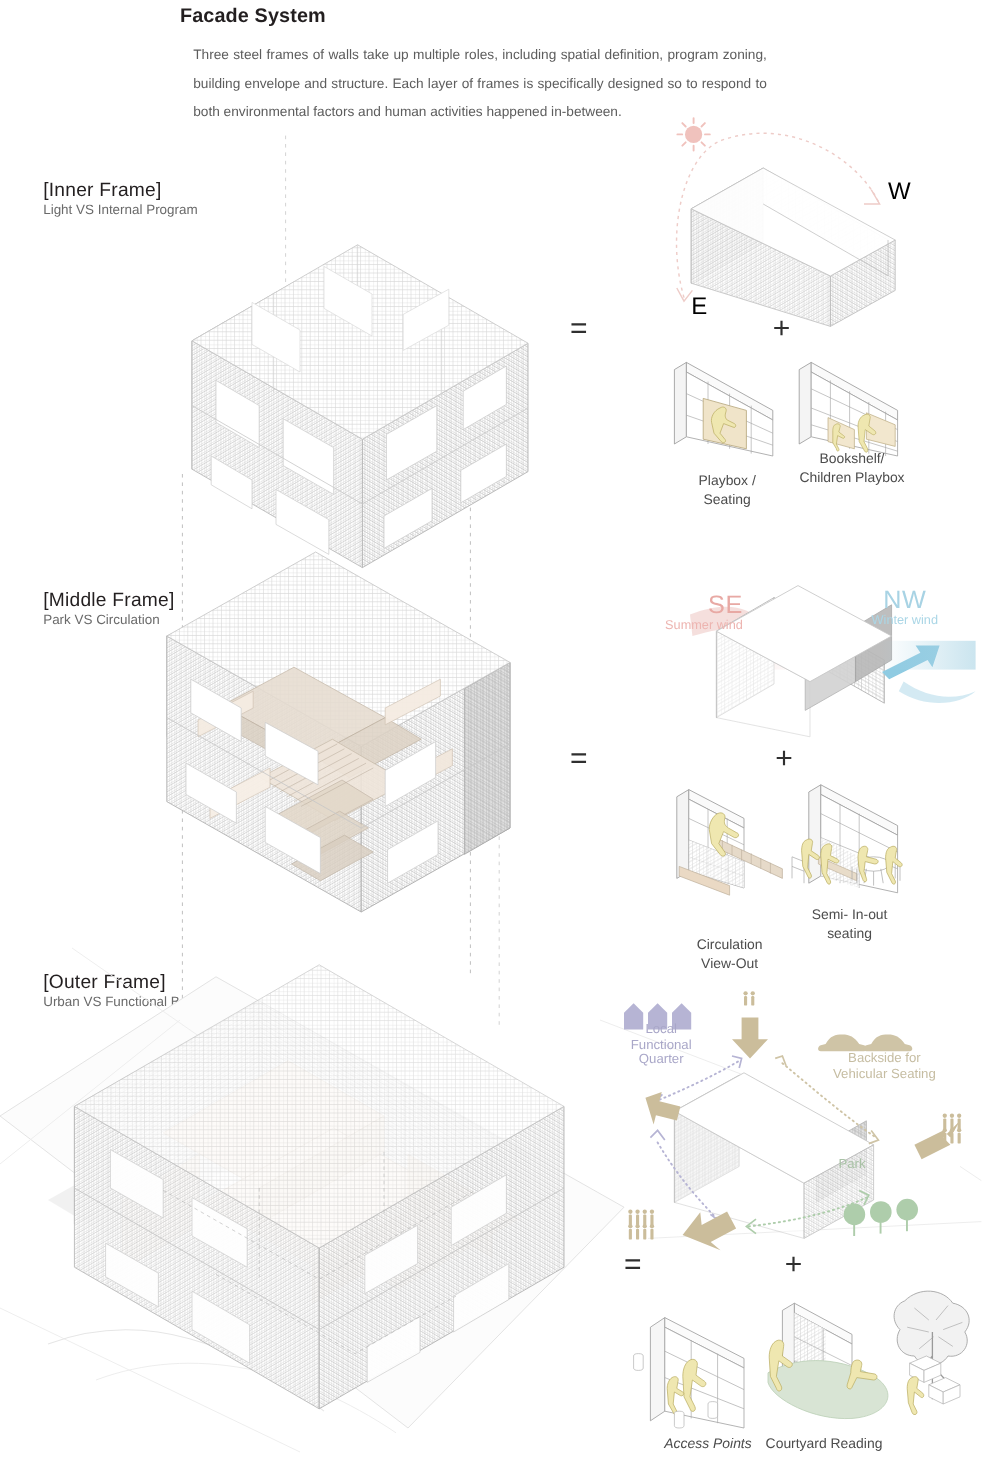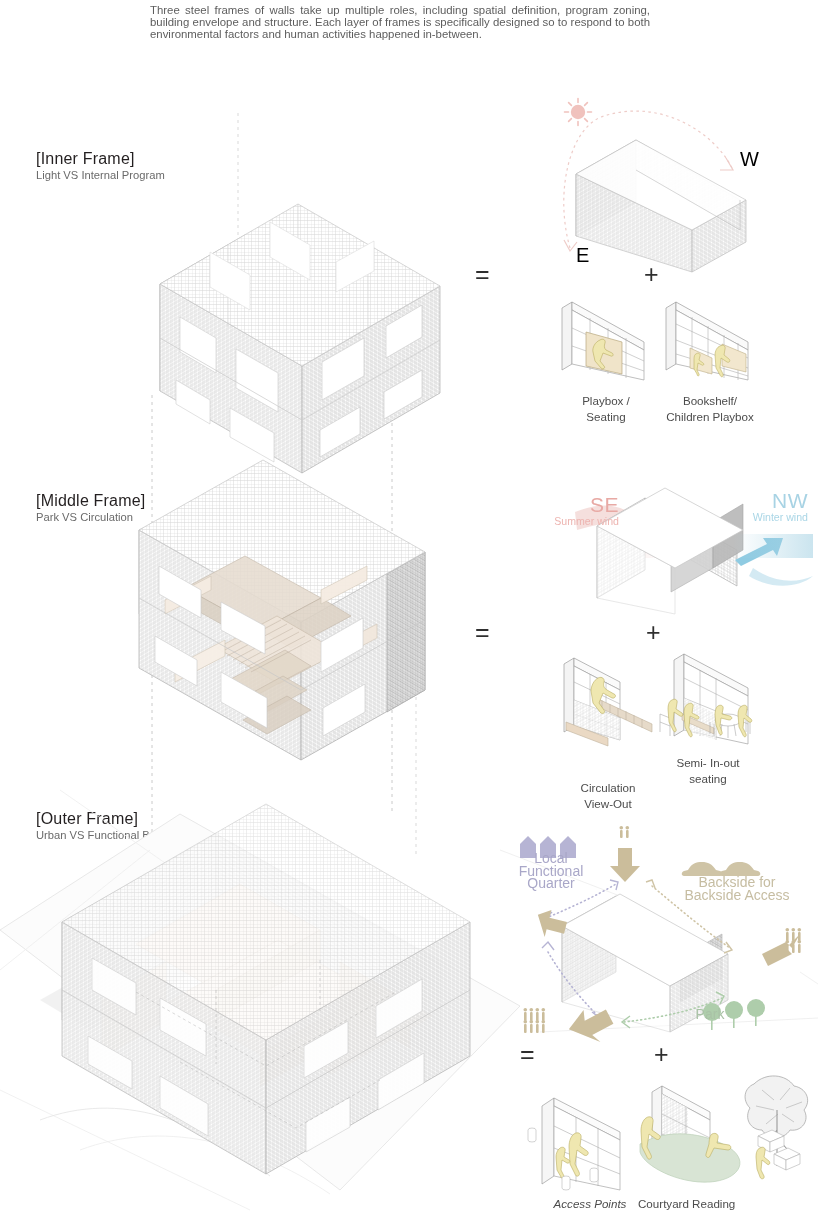--- a/index.html
+++ b/index.html
@@ -10,22 +10,22 @@
   }
   .abs{position:absolute;}
 
   
   #header{left:150px;top:4px;width:500px;}
   #header .title{
     font-size:16.5px;font-weight:600;color:#231f20;letter-spacing:.1px;
     margin:0 0 3px 0;
   }
   #header .desc{
-    font-size:11.4px;line-height:12px;color:#5d5d5d;
-    text-align:justify;text-align-last:left;margin:0;
+    font-size:11.4px;line-height:24px;color:#5d5d5d;
+    text-align:justify;text-align-last:left;margin:11px;
   }
 
   
   .sec-label{left:8px;margin-left:28px;}
   .sec-label .sl-title{
     font-size:16px;color:#231f20;letter-spacing:.2px;white-space:nowrap;
   }
   .sec-label .sl-sub{
     font-size:11.2px;color:#6a6a6a;margin-top:1px;white-space:nowrap;
   }
@@ -35,21 +35,21 @@
     font-size:25px;color:#2f2f2f;font-weight:400;line-height:1;
     font-family:"Liberation Sans",sans-serif;
   }
 
   
   .mod-cap{
     font-size:11.6px;line-height:15.5px;color:#4c4c4c;text-align:center;
   }
 
   
-  .ctx{font-size:14px;line-height:12.6px;text-align:center;}
+  .ctx{font-size:11px;line-height:12.6px;text-align:center;}
   .ctx.res{color:#a9a7c8;}
   .ctx.veh{color:#c6bda2;}
   .ctx.park{color:#a9c2a6;}
 
   
   .wind-main{font-size:21px;line-height:21px;letter-spacing:.5px;}
   .wind-sub{font-size:10.6px;line-height:13px;}
   .wind.se .wind-main{color:#e8a9a4;}
   .wind.se .wind-sub{color:#edb4b0;}
   .wind.nw .wind-main{color:#a8d3e4;}
@@ -58,20 +58,21 @@
   
   .compass{font-size:20px;color:#e9bdb8;}
 
   svg{display:block;overflow:visible;}
   .nosel{user-select:none;}
 </style>
 </head>
 <body>
 
 <div class="abs" id="header">
+  <div class="title">Facade System</div>
   <div class="desc">Three steel frames of walls take up multiple roles, including spatial definition, program zoning, building envelope and structure. Each layer of frames is specifically designed so to respond to both environmental factors and human activities happened in-between.</div>
 </div>
 
 <svg class="abs" width="0" height="0" style="left:0;top:0;">
   <defs>
 
     <pattern id="mesh-a" width="6" height="6" patternUnits="userSpaceOnUse" patternTransform="skewY(-30)">
       <rect width="6" height="6" fill="#ffffff"></rect>
       <path d="M0 0H6M0 3H6" stroke="#c8c8c8" stroke-width=".55"></path>
       <path d="M0 0V6M3 0V6" stroke="#cfcfcf" stroke-width=".5"></path>
@@ -226,21 +227,21 @@
   </g>
   <path d="M62 56 L62 78 L86 84 L86 66 Z" fill="#f2e7ce" stroke="#bdae86" stroke-width=".6"></path>
   <path d="M30 60 L30 80 L52 86 L52 70 Z" fill="#f2e7ce" stroke="#bdae86" stroke-width=".6"></path>
   <g fill="#efe7b0" stroke="#b9ad62" stroke-width=".55">
     <path d="M60 58 c3-2 6 0 5 3 l-1 6 l5 4 c2 2 0 4-2 3 l-6-4 l-1 10 l3 6 c1 3-2 4-3 1 l-4-7 l-1-13 c0-4 2-8 5-9 z"></path>
   </g>
   <g fill="#efe7b0" stroke="#b9ad62" stroke-width=".55">
     <path d="M36 66 c2-2 5 0 4 2 l-1 4 l4 3 c2 1 0 3-1 2 l-4-2 l-1 7 l2 4 c1 2-2 3-2 0 l-3-5 l0-10 c0-3 1-5 2-5 z"></path>
   </g>
 </svg>
-<div class="abs mod-cap" style="left:634px;top:393px;width:152px;">
+<div class="abs mod-cap" style="left:634px;top:375px;width:152px;">
   <div>Bookshelf/</div>
   <div>Children Playbox</div>
 </div>
 
 <div class="abs sec-label" style="top:492px;">
   <div class="sl-title">[Middle Frame]</div>
   <div class="sl-sub">Park VS Circulation</div>
 </div>
 
 <svg class="abs" style="left:125px;top:470px;" width="320" height="320" viewBox="0 0 320 320">
@@ -306,21 +307,21 @@
   <path d="M92 44 L170 86 L238 48 L160 6 Z" fill="#ffffff" stroke="#c6c6c6" stroke-width=".7"></path>
 
   <path d="M248 86 C268 100 290 102 308 94 C294 106 266 108 244 94 Z" fill="#cce6f1" opacity=".85"></path>
   <path d="M230 78 L262 62 L258 56 L278 56 L272 74 L268 68 L236 84 Z" fill="#8fcbe2"></path>
   <rect x="228" y="52" width="80" height="24" fill="url(#glow2)"></rect>
 </svg>
 <div class="abs wind se" style="left:523px;top:494px;width:96px;text-align:right;">
   <div class="wind-main">SE</div>
   <div class="wind-sub">Summer wind</div>
 </div>
-<div class="abs wind nw" style="left:700px;top:490px;width:108px;text-align:right;">
+<div class="abs wind nw" style="left:700px;top:490px;width:108px;text-align:center;">
   <div class="wind-main">NW</div>
   <div class="wind-sub">Winter wind</div>
 </div>
 
 <svg class="abs" style="left:556px;top:648px;" width="104" height="104" viewBox="0 0 104 104">
   <path d="M8 16 L18 10 L18 78 L8 84 Z" fill="#f4f4f4" stroke="#9b9b9b" stroke-width=".7"></path>
   <path d="M18 10 L64 34 L64 42 L18 18 Z" fill="#fafafa" stroke="#9b9b9b" stroke-width=".7"></path>
   <path d="M18 18 L18 78 L64 92 L64 42 Z" fill="#ffffff" stroke="#a3a3a3" stroke-width=".7"></path>
   <g stroke="#a8a8a8" stroke-width=".55" fill="none">
     <path d="M18 34 L64 56 M18 52 L64 70 M18 66 L64 82"></path>
@@ -529,23 +530,23 @@
       <rect x="255" y="194" width="1.6" height="10" fill="#aecdab"></rect>
   </g>
 </svg>
 <div class="abs ctx res" style="left:508px;top:852px;width:86px;">
   <div>Local</div>
   <div>Functional</div>
   <div>Quarter</div>
 </div>
 <div class="abs ctx veh" style="left:678px;top:876px;width:118px;">
   <div>Backside for</div>
-  <div>Backside Access</div>
-</div>
-<div class="abs ctx park" style="left:690px;top:1008px;width:40px;font-size:14px;">Park</div>
+  <div>Vehicular Seating</div>
+</div>
+<div class="abs ctx park" style="left:690px;top:964px;width:40px;font-size:11px;">Park</div>
 
 <svg class="abs" style="left:524px;top:1082px;" width="118" height="110" viewBox="0 0 118 110">
   <path d="M18 24 L30 16 L30 94 L18 102 Z" fill="#f6f6f6" stroke="#9e9e9e" stroke-width=".7"></path>
   <path d="M30 16 L96 50 L96 58 L30 24 Z" fill="#fbfbfb" stroke="#9e9e9e" stroke-width=".7"></path>
   <path d="M30 24 L30 94 L96 108 L96 58 Z" fill="#ffffff" stroke="#a6a6a6" stroke-width=".7"></path>
   <g stroke="#ababab" stroke-width=".6" fill="none">
     <path d="M30 44 L96 76 M30 66 L96 92"></path>
     <path d="M52 35 L52 100 M74 46 L74 104"></path>
   </g>
   <g fill="#efe7b0" stroke="#b9ad62" stroke-width=".6">

